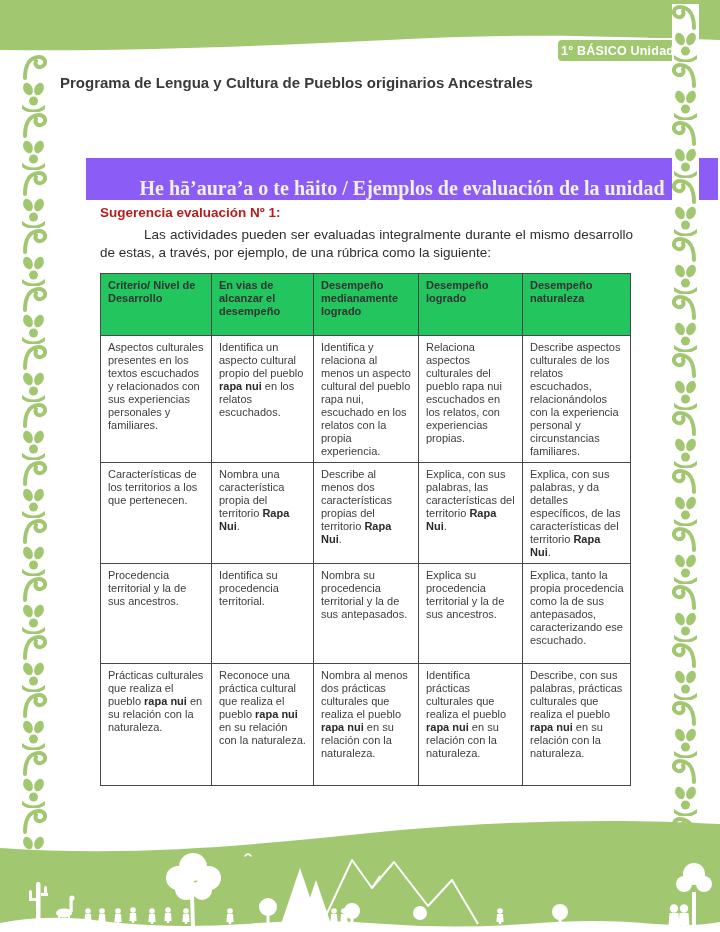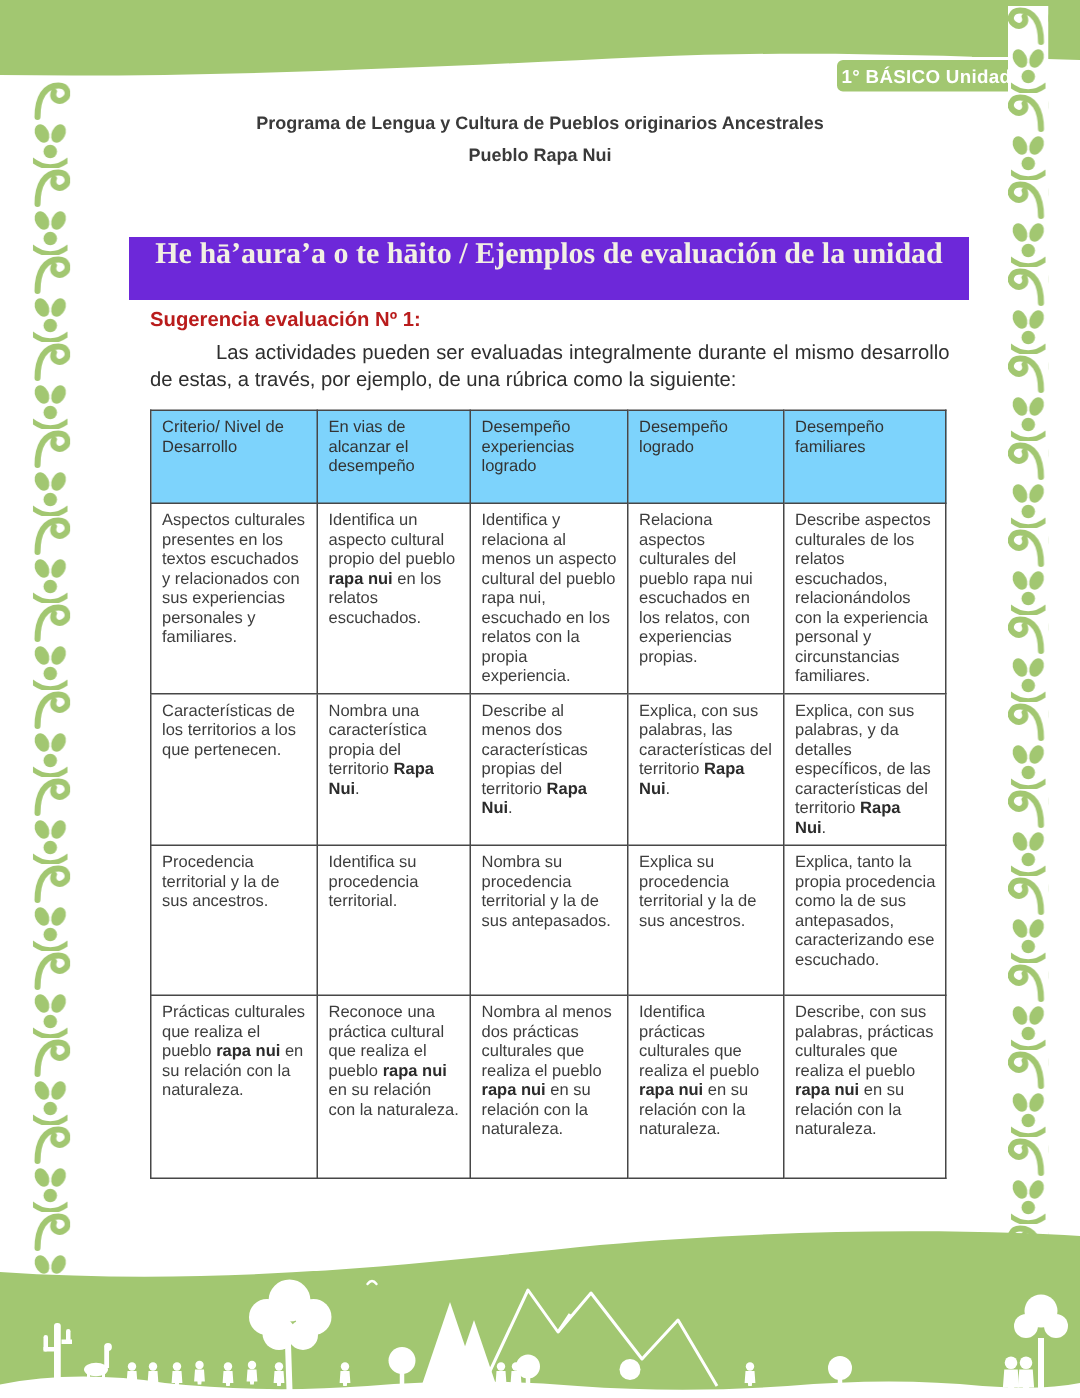--- a/index.html
+++ b/index.html
@@ -17,49 +17,49 @@
     color:#ffffff;font-weight:bold;font-size:12.5px;
     display:flex;align-items:center;justify-content:center;z-index:2;
     letter-spacing:.2px;
   }
   
   .strip{z-index:3;}
   .strip-left{top:54px;left:20px;}
   .strip-right{top:4px;left:672px;}
   
   .program-title{
-    top:72px;left:60px;width:600px;text-align:center;
-    font-size:12px;font-weight:bold;color:#3a3a3a;line-height:21px;z-index:2;
+    top:72px;left:60px;width:600px;
+    font-size:15px;font-weight:bold;color:#3a3a3a;line-height:21px;z-index:2;
   }
   
   .section-banner{
-    top:158px;left:86px;width:560px;height:42px;background:#6d28d9;
+    top:158px;left:86px;width:632px;height:42px;background:#8b5cf6;
     color:#f2f0e3;font-family:"Liberation Serif",serif;font-weight:bold;
-    font-size:20px;display:flex;align-items:flex-start;justify-content:center;
+    font-size:20px;display:flex;align-items:flex-end;justify-content:center;
     white-space:nowrap;z-index:2;
   }
   .suggestion-heading{
     top:205px;left:100px;width:532px;font-size:13.5px;font-weight:bold;
     color:#b91c1c;z-index:2;
   }
   .intro-paragraph{
     top:212px;left:100px;width:533px;font-size:13.5px;color:#2e2e2e;
     text-indent:44px;text-align:justify;line-height:18px;z-index:2;
   }
   
   table.rubric{
     top:273px;left:100px;position:absolute;border-collapse:collapse;z-index:2;
     table-layout:fixed;
   }
   table.rubric th,table.rubric td{
     border:1px solid #474747;vertical-align:top;text-align:left;
     padding:5px 6px 4px 7px;font-size:11px;line-height:13px;color:#3d3d3d;
     word-wrap:break-word;
   }
-  table.rubric th{background:#7dd3fc;font-weight:normal;color:#333333;}
+  table.rubric th{background:#22c55e;font-weight:bold;color:#333333;}
   tr.trh{height:62px;} tr.tr1{height:120px;} tr.tr2{height:93px;}
   tr.tr3{height:100px;padding-left:27px;} tr.tr4{height:122px;}
   table.rubric b{color:#2b2b2b;}
   
   .landscape{bottom:0;left:0;z-index:4;}
 </style>
 </head>
 <body>
 
 <svg class="abs top-band" width="720" height="60" viewBox="0 0 720 60">
@@ -98,21 +98,20 @@
         <circle cx="13.5" cy="47" r="4.5"></circle>
         <path d="M2 51 Q13.5 60 25 51 L25 55 Q13.5 63 2 55 Z"></path>
       </g>
     </pattern>
   </defs>
   <rect width="27" height="846" fill="url(#koruR)"></rect>
 </svg>
 
 <header class="abs program-title">
   <div>Programa de Lengua y Cultura de Pueblos originarios Ancestrales</div>
-  <div>Pueblo Rapa Nui</div>
 </header>
 
 <div class="abs section-banner">
   <span>He hā’aura’a o te hāito / Ejemplos de evaluación de la unidad</span>
 </div>
 
 <div class="abs suggestion-heading">Sugerencia evaluación Nº 1:</div>
 <p class="abs intro-paragraph">Las actividades pueden ser evaluadas integralmente durante el mismo desarrollo de estas, a través, por ejemplo, de una rúbrica como la siguiente:</p>
 
 <table class="rubric">
@@ -120,23 +119,23 @@
     <col style="width:111px">
       <col style="width:102px">
       <col style="width:105px">
     <col style="width:104px">
       <col style="width:108px">
   </colgroup>
   <thead>
     <tr class="trh">
       <th>Criterio/ Nivel de Desarrollo</th>
       <th>En vias de alcanzar el desempeño</th>
-      <th>Desempeño experiencias logrado</th>
+      <th>Desempeño medianamente logrado</th>
       <th>Desempeño logrado</th>
-      <th>Desempeño familiares</th>
+      <th>Desempeño naturaleza</th>
     </tr>
   </thead>
   <tbody>
     <tr class="tr1">
       <td>Aspectos culturales presentes en los textos escuchados y relacionados con sus experiencias personales y familiares.</td>
       <td>Identifica un aspecto cultural propio del pueblo <b>rapa nui</b> en los relatos escuchados.</td>
       <td>Identifica y relaciona al menos un aspecto cultural del pueblo rapa nui, escuchado en los relatos con la propia experiencia.</td>
       <td>Relaciona aspectos culturales del pueblo rapa nui escuchados en los relatos, con experiencias propias.</td>
       <td>Describe aspectos culturales de los relatos escuchados, relacionándolos con la experiencia personal y circunstancias familiares.</td>
     </tr>

